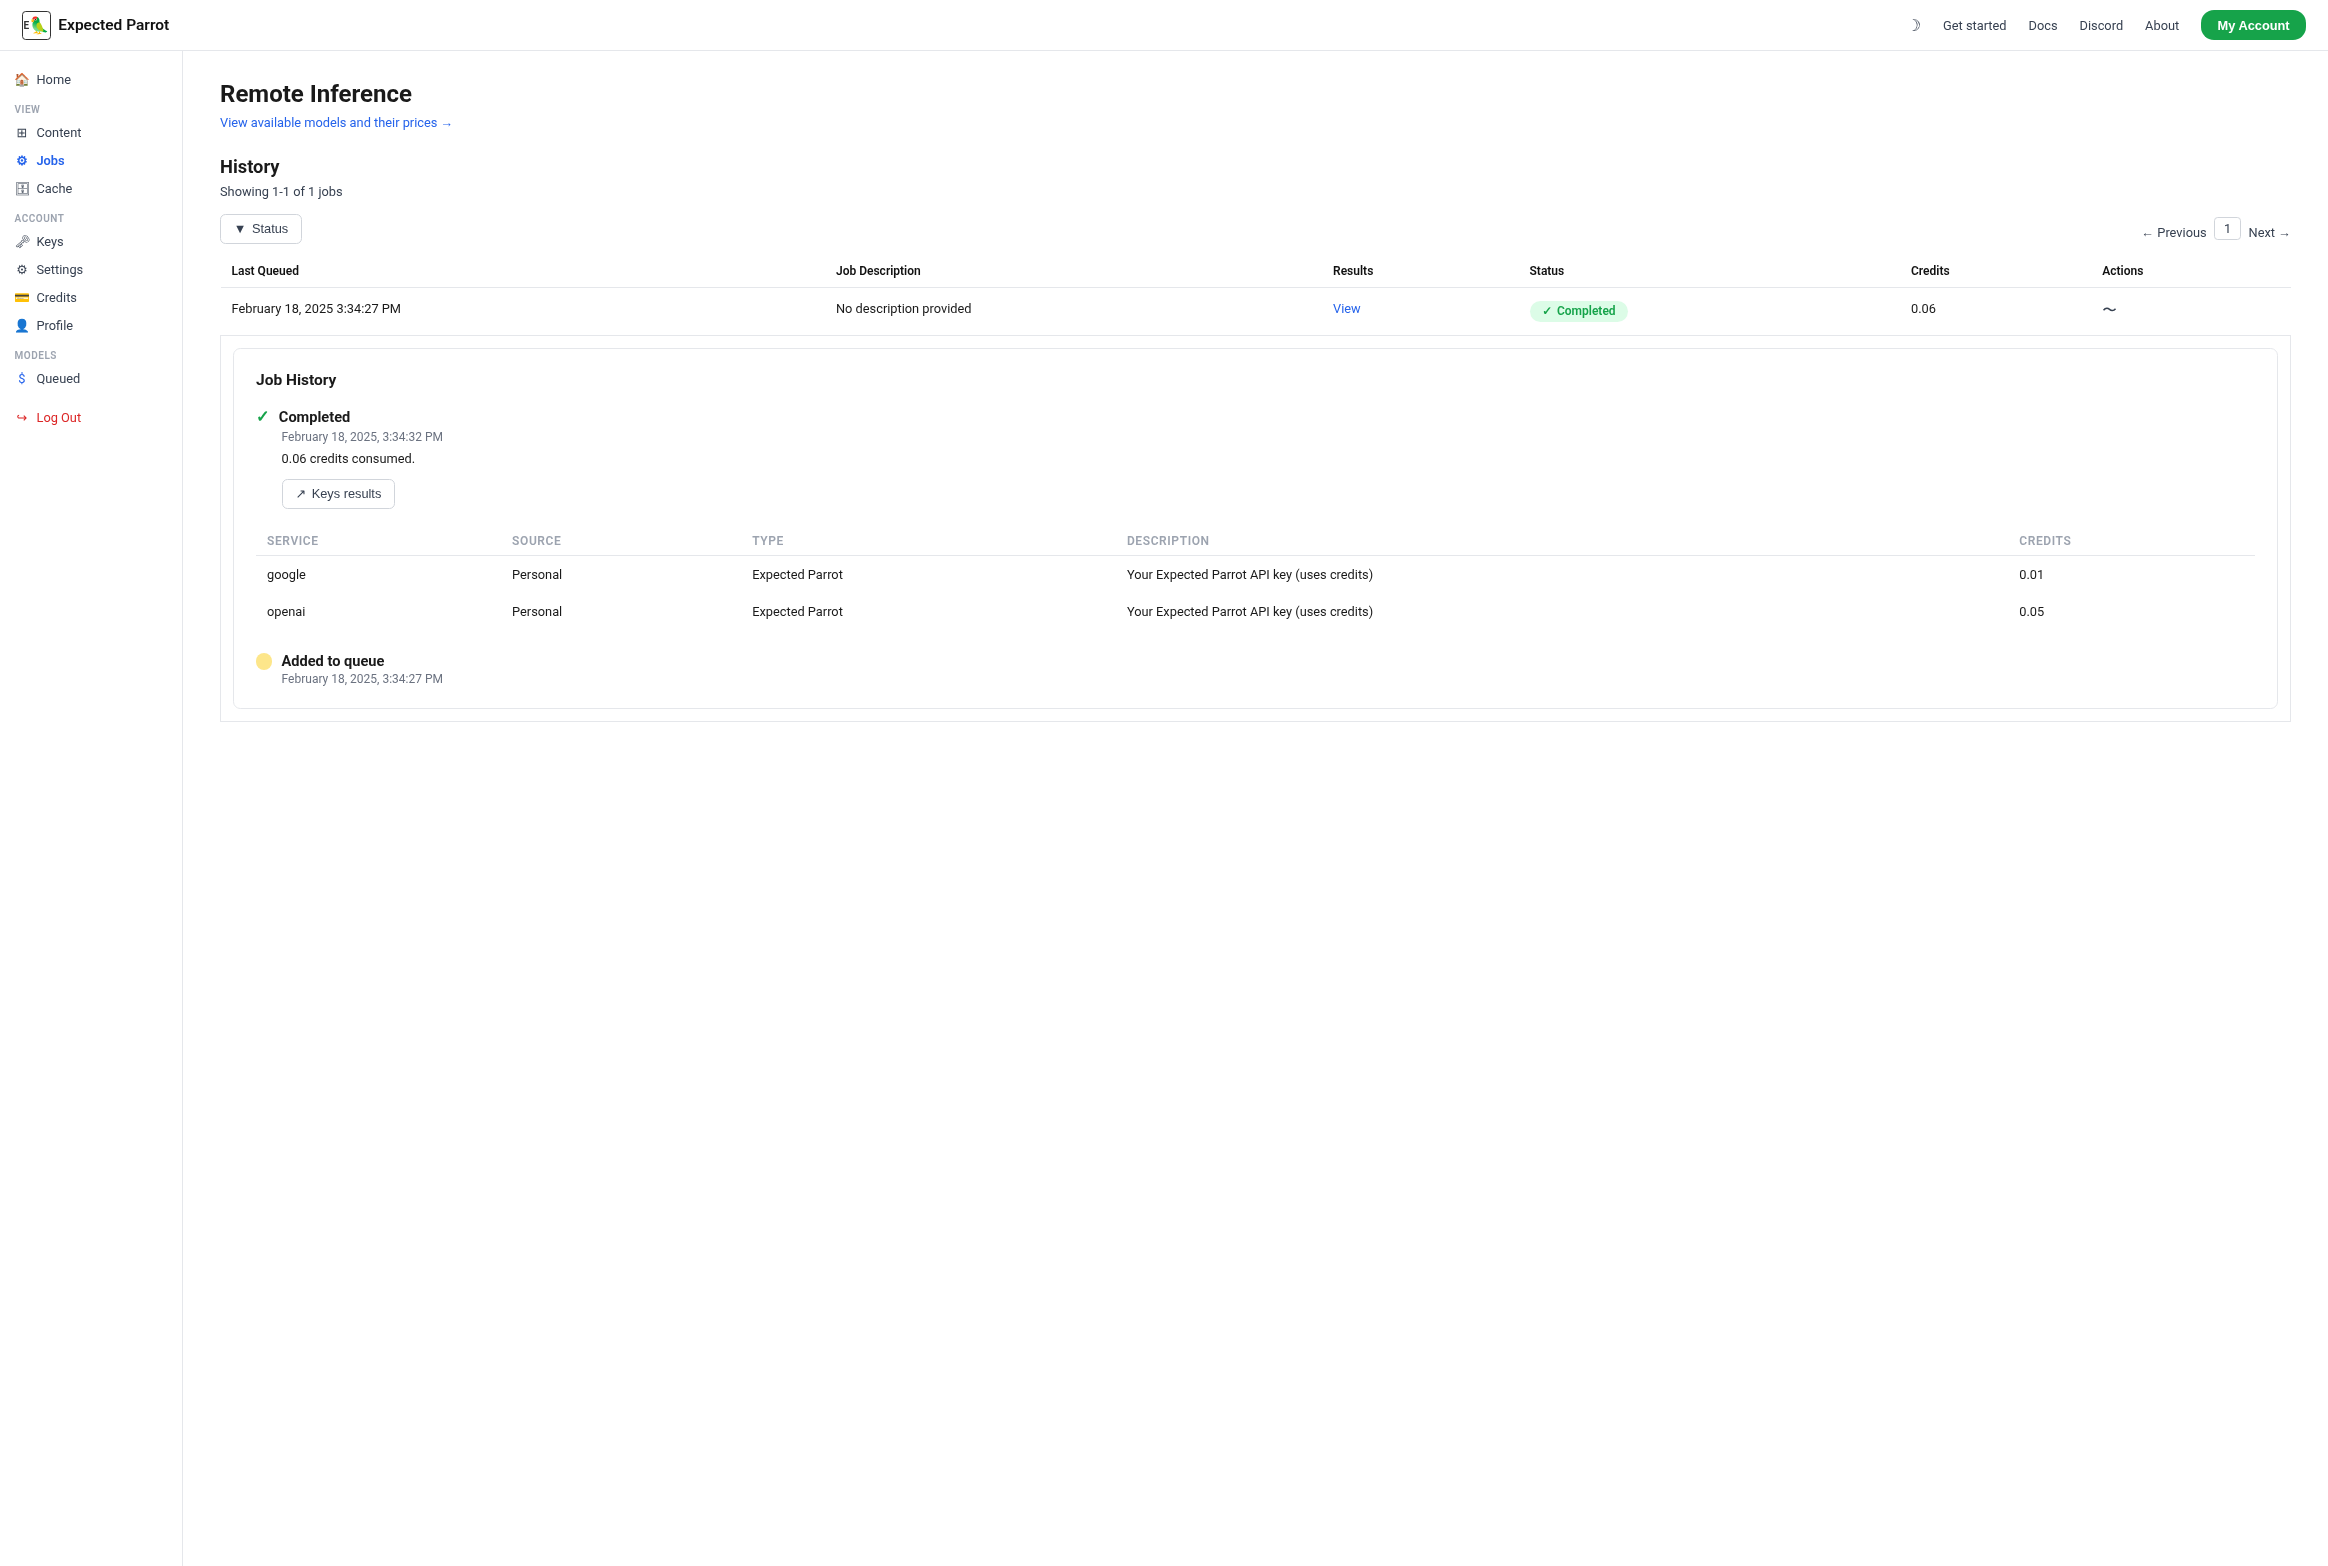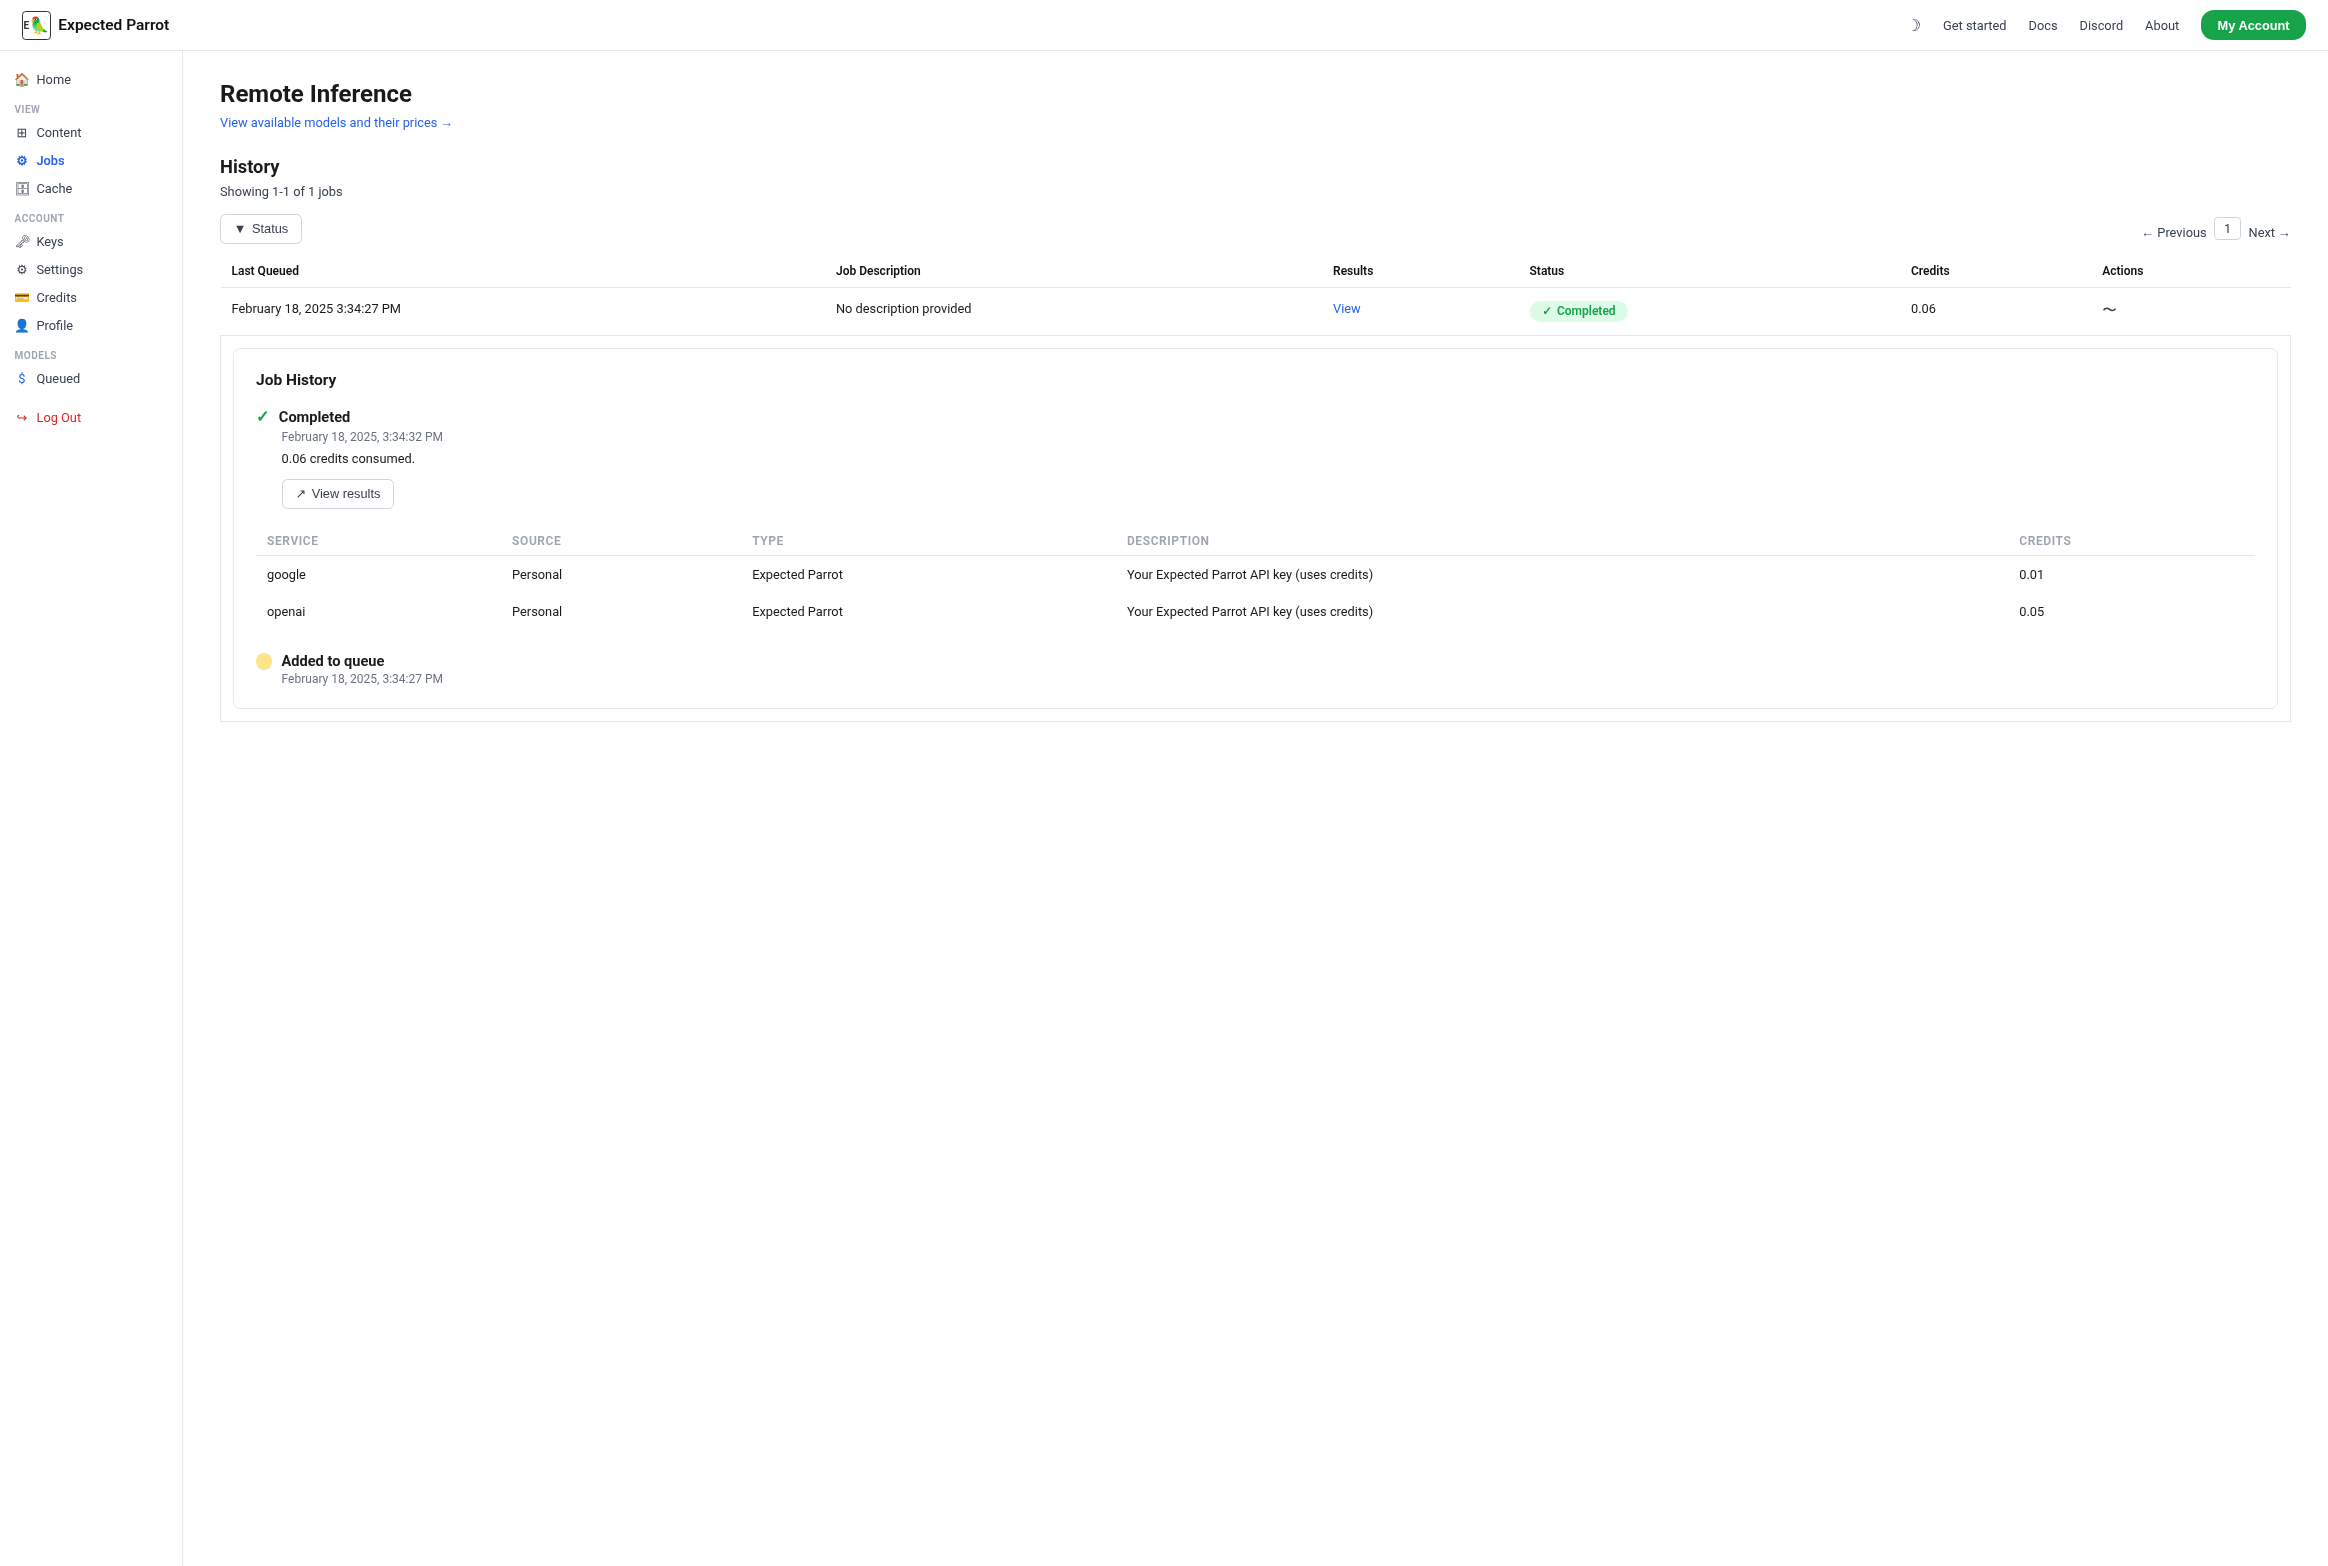--- a/index.html
+++ b/index.html
@@ -265,21 +265,21 @@
               
               <div class="history-status-row">
                 <span class="check-icon-green">✓</span>
                 <span class="history-status-label">Completed</span>
               </div>
               <div class="history-timestamp">February 18, 2025, 3:34:32 PM</div>
               <div class="history-credits-consumed">0.06 credits consumed.</div>
 
               <button class="view-results-btn">
                 <span>↗</span>
-                <span>View results</span>
+                <span>Keys results</span>
               </button>
 
               
               <table class="sub-table">
                 <thead>
                   <tr>
                     <th>SERVICE</th>
                     <th>SOURCE</th>
                     <th>TYPE</th>
                     <th>DESCRIPTION</th>

